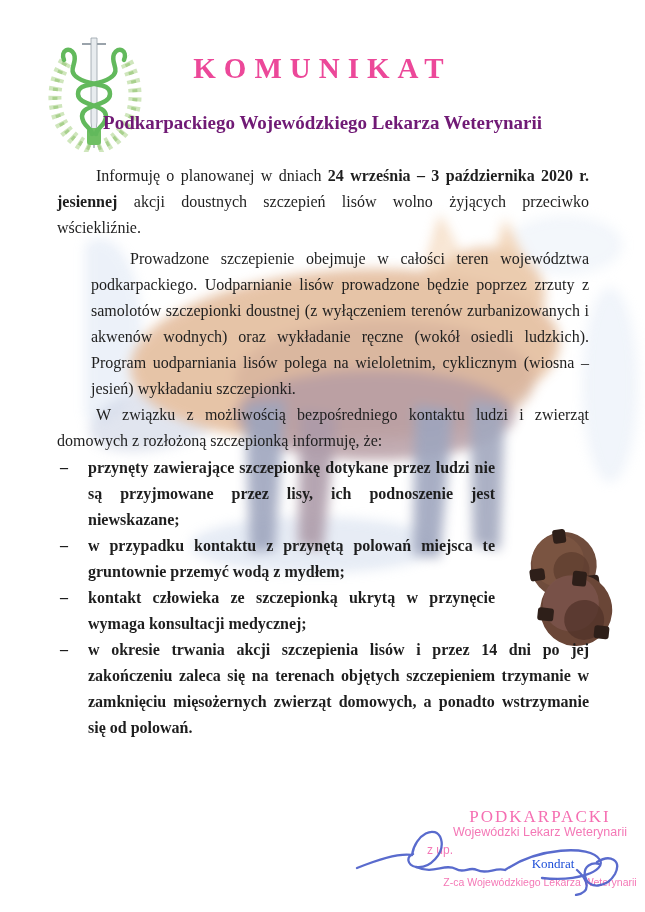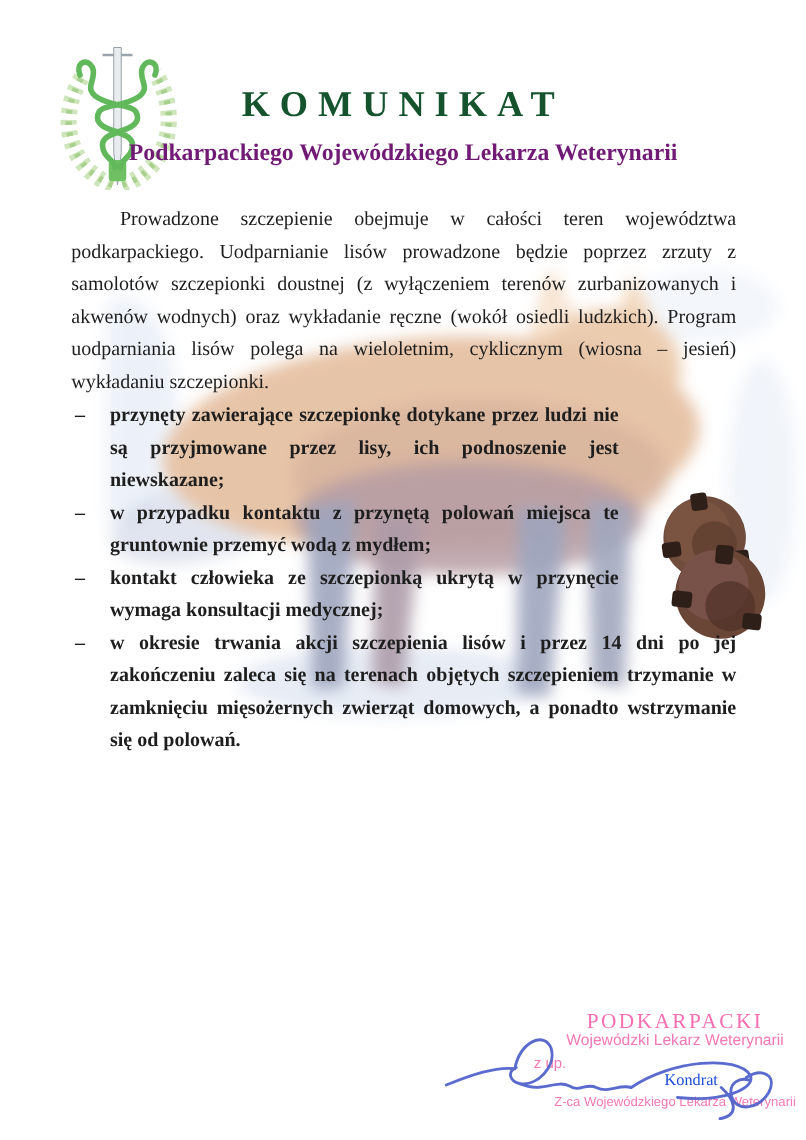--- a/index.html
+++ b/index.html
@@ -6,22 +6,22 @@
   .page{
     position:relative;width:645px;height:912px;background:#ffffff;
     font-family:"Liberation Serif","DejaVu Serif",serif;color:#1e1e1e;
     overflow:hidden;margin:0 auto;
   }
   
   .fox-wm{position:absolute;left:85px;top:200px;z-index:0;filter:blur(6px);opacity:.5;pointer-events:none;}
   
   .logo{position:absolute;left:26px;top:30px;z-index:2;}
   .title{
-    position:absolute;left:0;right:0;top:68px;text-align:center;z-index:2;
-    font-size:29px;font-weight:700;letter-spacing:8px;color:#14532d;
+    position:absolute;left:0;right:0;top:52px;text-align:center;z-index:2;
+    font-size:29px;font-weight:700;letter-spacing:8px;color:#ec4899;
   }
   .subtitle{
     position:absolute;left:0;right:0;top:112px;text-align:center;z-index:2;
     font-size:19px;font-weight:700;color:#701a75;
   }
   
   .content{
     position:absolute;left:57px;top:163px;width:532px;z-index:1;
     font-size:16px;line-height:26px;text-align:justify;
   }
@@ -78,21 +78,23 @@
     <rect x="61" y="98" width="14" height="17" rx="3" fill="#6fbf63"></rect>
     <path d="M38,30 C34,20 44,16 48,24 C52,34 40,40 52,48 C66,57 84,52 84,64 C84,76 56,74 56,86 C56,96 66,98 66,104" fill="none" stroke="#62b95c" stroke-width="4.5" stroke-linecap="round"></path>
     <path d="M98,30 C102,20 92,16 88,24 C84,34 96,40 84,48 C70,57 52,52 52,64 C52,76 80,74 80,86 C80,96 70,98 70,104" fill="none" stroke="#62b95c" stroke-width="4.5" stroke-linecap="round"></path>
   </svg>
 
   <div class="title">KOMUNIKAT</div>
   <div class="subtitle">Podkarpackiego Wojewódzkiego Lekarza Weterynarii</div>
 
   <div class="content">
     <div id="paras">
+        <p class="para"><span>Informuję o planowanej w dniach </span><span class="bold">24 września – 3 października 2020 r. jesiennej</span><span> akcji doustnych szczepień lisów wolno żyjących przeciwko wściekliźnie.</span></p>
         <p class="para"><span>Prowadzone szczepienie obejmuje w całości teren województwa podkarpackiego. Uodparnianie lisów prowadzone będzie poprzez zrzuty z samolotów szczepionki doustnej (z wyłączeniem terenów zurbanizowanych i akwenów wodnych) oraz wykładanie ręczne (wokół osiedli ludzkich). Program uodparniania lisów polega na wieloletnim, cyklicznym (wiosna – jesień) wykładaniu szczepionki.</span></p>
+        <p class="para"><span>W związku z możliwością bezpośredniego kontaktu ludzi i zwierząt domowych z rozłożoną szczepionką informuję, że:</span></p>
       </div>
     <div class="list">
       <div class="bait-float">
         <svg width="137" height="120" viewBox="0 0 137 120">
           <g transform="rotate(-8 61 40)">
             <circle cx="61" cy="38" r="33" fill="#6f4c3c"></circle>
             <circle cx="56" cy="33" r="26" fill="#7d5642" opacity="0.8"></circle>
             <circle cx="68" cy="44" r="18" fill="#5d3c2d" opacity="0.7"></circle>
             <rect x="54" y="2" width="13" height="14" rx="3" fill="#2e1f19"></rect>
             <rect x="26" y="38" width="15" height="12" rx="3" fill="#2e1f19"></rect>

